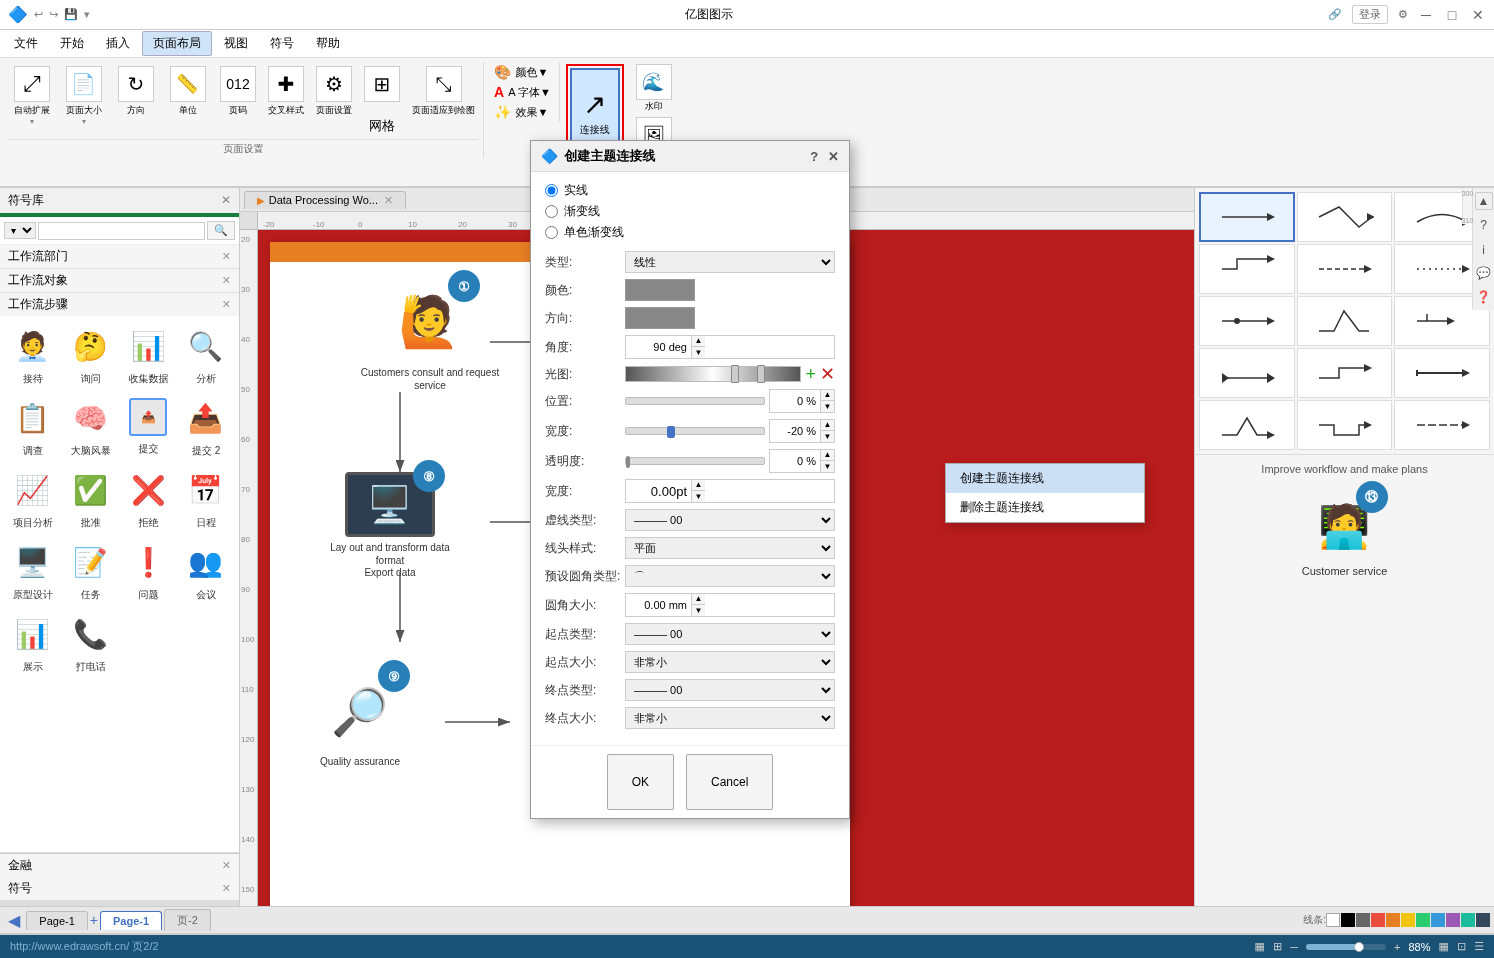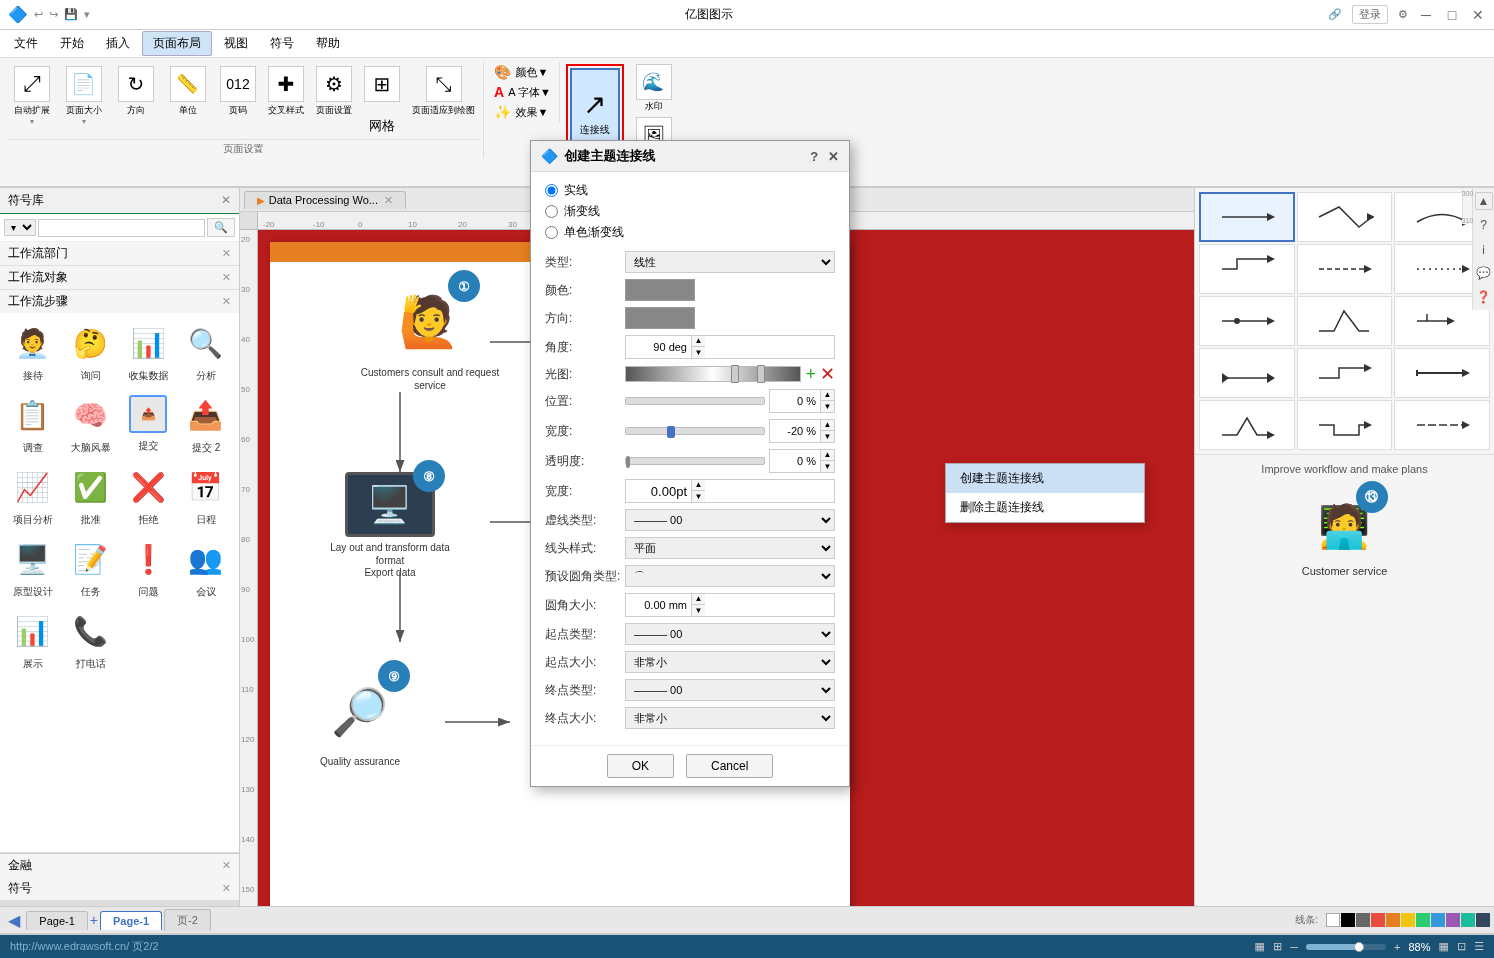--- a/index.html
+++ b/index.html
@@ -18,21 +18,21 @@
     #ribbon { background: #f5f5f5; border-bottom: 1px solid #ccc; padding: 4px 4px 0; display: flex; align-items: flex-start; gap: 2px; height: 130px; }
     
     
     .tab-highlighted { background: #dce9f5; border-top: 2px solid #4472c4; }
 
     
     #main { display: flex; height: calc(958px - 30px - 28px - 130px - 28px - 24px); }
 
     
     #sidebar { width: 240px; background: #fff; border-right: 1px solid #ccc; display: flex; flex-direction: column; overflow: hidden; }
-    .sidebar-header { background: #f0f0f0; padding: 4px 8px; display: flex; justify-content: space-between; align-items: center; font-size: 12px; border-bottom: 1px solid #15803d; font-family: Liberation Serif, serif; }
+    .sidebar-header { background: #f0f0f0; padding: 4px 8px; display: flex; justify-content: space-between; align-items: center; font-size: 12px; border-bottom: 4px solid #15803d; font-family: Liberation Serif, serif; }
     .sidebar-search { display: flex; align-items: center; padding: 4px; border-bottom: 1px solid #eee; }
     .sidebar-search input { flex: 1; border: 1px solid #ccc; padding: 2px 4px; font-size: 11px; }
     .sidebar-search button { padding: 2px 6px; margin-left: 2px; border: 1px solid #ccc; background: #f5f5f5; cursor: pointer; }
     .sidebar-section { border-bottom: 1px solid #ddd; }
     .sidebar-section-header { background: #f5f5f5; padding: 3px 8px; display: flex; justify-content: space-between; align-items: center; cursor: pointer; font-size: 12px; }
     .sidebar-section-header .close-x { color: #999; font-size: 11px; cursor: pointer; }
     .sidebar-icons { display: grid; grid-template-columns: repeat(4, 1fr); gap: 4px; padding: 6px; }
     .sidebar-icon-item { display: flex; flex-direction: column; align-items: center; cursor: pointer; padding: 4px 2px; border-radius: 3px; }
     .sidebar-icon-img { width: 40px; height: 40px; display: flex; align-items: center; justify-content: center; }
     .sidebar-icon-label { font-size: 10px; color: #333; text-align: center; margin-top: 6px; }
@@ -49,21 +49,21 @@
     .form-row { display: flex; align-items: center; margin-bottom: 6px; }
     .form-label { width: 80px; font-size: 12px; color: #333; flex-shrink: 0; }
     .form-control { flex: 1; }
     .form-select { width: 100%; border: 1px solid #ccc; padding: 2px 4px; font-size: 11px; height: 22px; }
     .spin-input { display: flex; align-items: center; border: 1px solid #ccc; }
     .spin-input input { width: 55px; border: none; padding: 2px 4px; font-size: 11px; text-align: right; }
     .spin-arrows { display: flex; flex-direction: column; }
     .spin-arrow { width: 14px; height: 11px; background: #f5f5f5; border-left: 1px solid #ccc; display: flex; align-items: center; justify-content: center; cursor: pointer; font-size: 8px; line-height: 1; }
     .spin-arrow:first-child { border-bottom: 1px solid #ccc; }
     .modal-footer { display: flex; justify-content: center; gap: 12px; padding: 8px; border-top: 1px solid #eee; }
-    .modal-btn { padding: 4px 24px; border: 1px solid #aaa; background: #f5f5f5; cursor: pointer; font-size: 12px; border-radius: 2px; }
+    .modal-btn { padding: 20px 24px; border: 1px solid #aaa; background: #f5f5f5; cursor: pointer; font-size: 12px; border-radius: 2px; }
 
     
     .context-menu { position: fixed; top: 463px; left: 945px; width: 200px; background: #fff; border: 1px solid #aaa; box-shadow: 2px 4px 10px rgba(0,0,0,0.2); z-index: 300; }
     .context-menu-item { padding: 6px 14px; font-size: 12px; cursor: pointer; }
     .context-menu-item.highlighted { background: #cce0f5; }
 
     
     #tabbar { background: #f0f0f0; height: 28px; display: flex; align-items: center; padding: 0 4px; border-top: 1px solid #ccc; border-bottom: 1px solid #ccc; gap: 4px; }
   </style>
 </head>
@@ -544,21 +544,21 @@
   <div style="background:#e0e0e0;border:1px solid #bbb;border-bottom:none;padding:3px 12px;font-size:11px;cursor:pointer;border-radius:3px 3px 0 0;">
     <span>Page-1</span>
   </div>
   <span style="cursor:pointer;color:#4472c4;font-size:14px;">+</span>
   <div style="background:#fff;border:1px solid #4472c4;border-bottom:none;padding:3px 12px;font-size:11px;cursor:pointer;border-radius:3px 3px 0 0;font-weight:bold;color:#4472c4;">
     <span>Page-1</span>
   </div>
   <div style="background:#e0e0e0;border:1px solid #bbb;border-bottom:none;padding:3px 12px;font-size:11px;cursor:pointer;border-radius:3px 3px 0 0;color:#666;">
     <span>页-2</span>
   </div>
-  <div style="margin-left:auto;display:flex;align-items:center;gap:8px;">
+  <div style="margin-left:auto;display:flex;align-items:center;gap:0;">
     <span style="font-size:10px;color:#666;">线条:</span>
 
     <div style="display:flex;gap:1px;">
       <div style="width:14px;height:14px;background:#fff;border:1px solid #aaa;cursor:pointer;"></div>
       <div style="width:14px;height:14px;background:#000;cursor:pointer;"></div>
       <div style="width:14px;height:14px;background:#666;cursor:pointer;"></div>
       <div style="width:14px;height:14px;background:#e74c3c;cursor:pointer;"></div>
       <div style="width:14px;height:14px;background:#e67e22;cursor:pointer;"></div>
       <div style="width:14px;height:14px;background:#f1c40f;cursor:pointer;"></div>
       <div style="width:14px;height:14px;background:#2ecc71;cursor:pointer;"></div>

